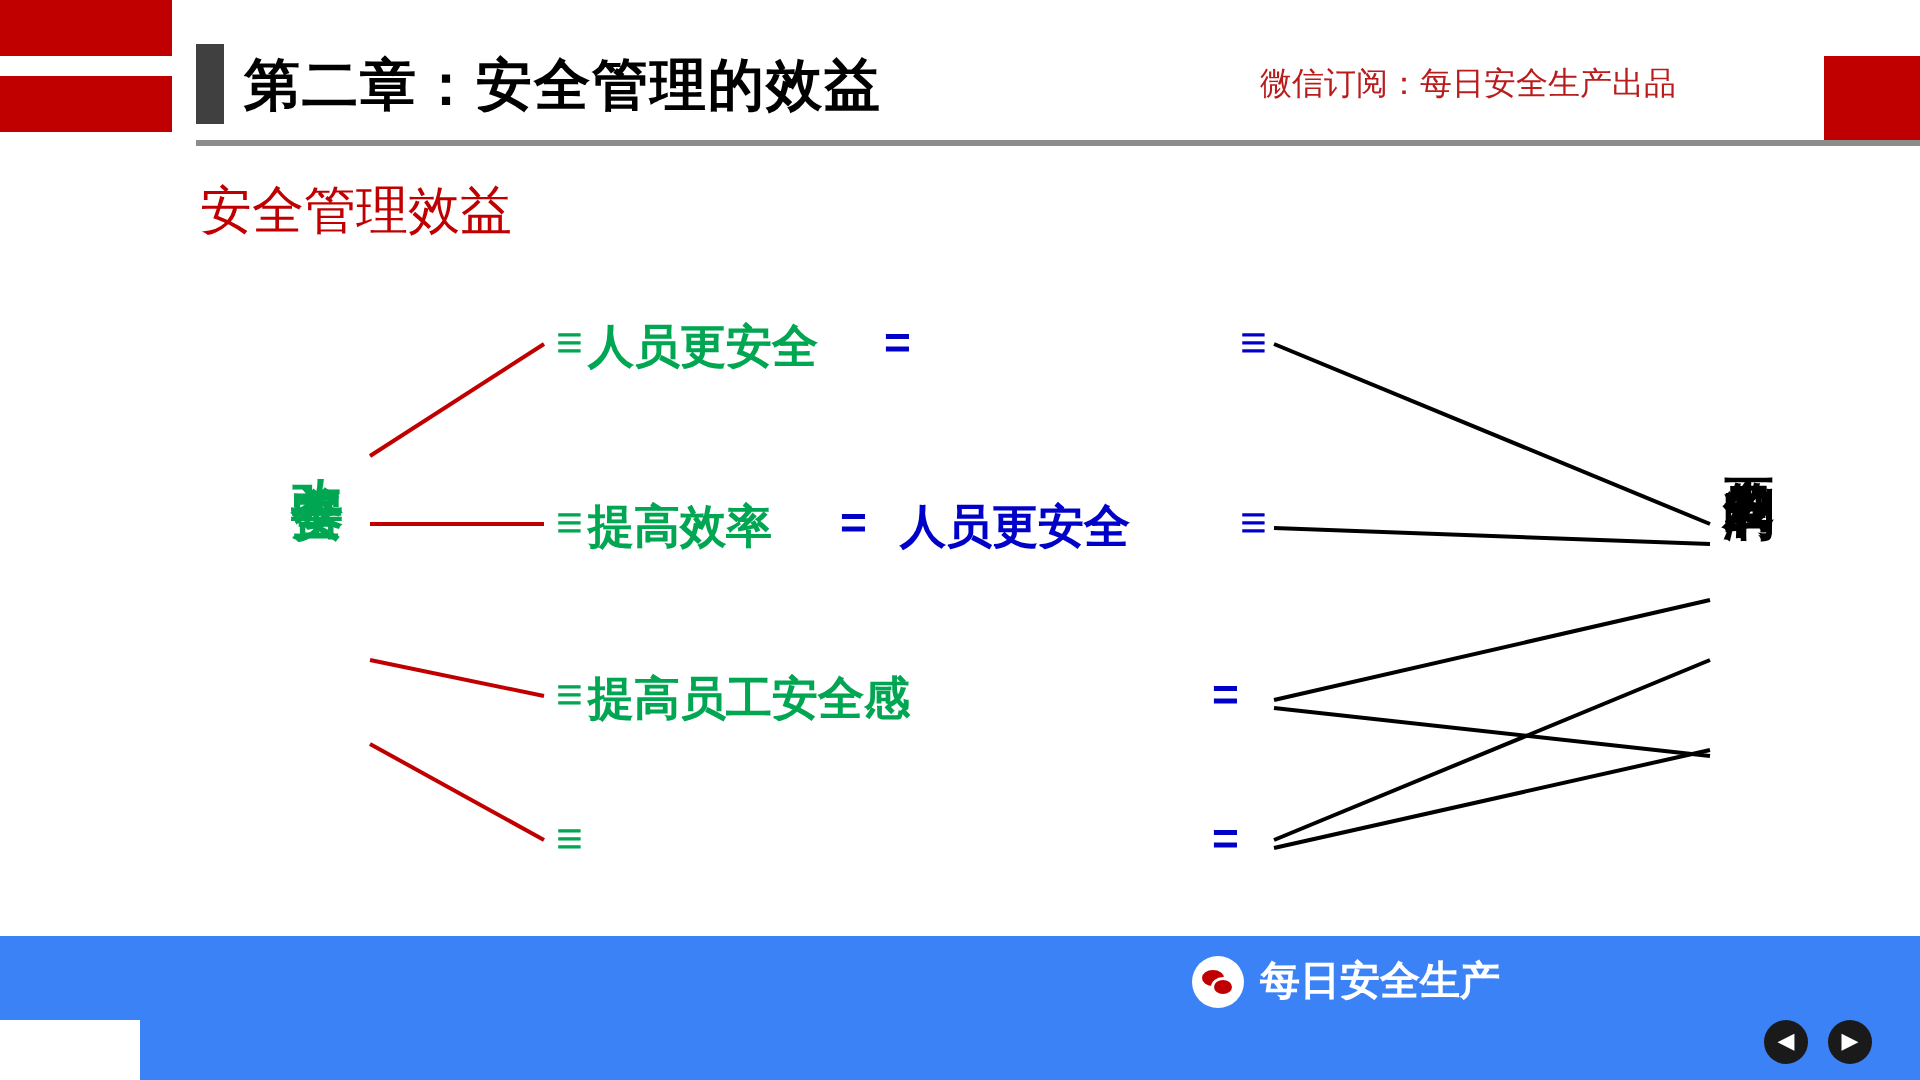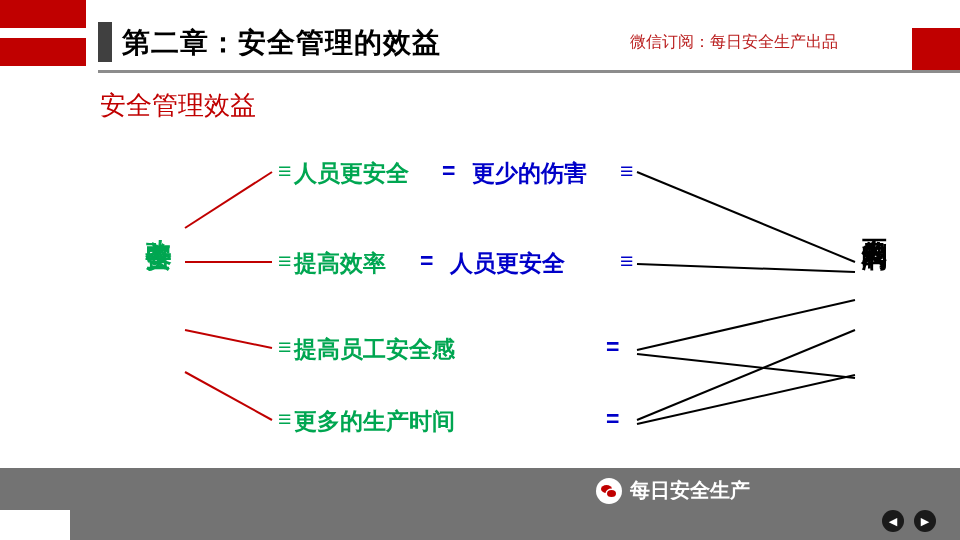--- a/index.html
+++ b/index.html
@@ -120,21 +120,21 @@
     left: 0; top: 0;
     width: 960px; height: 540px;
     pointer-events: none;
   }
 
   
   .bottom-bar {
     position: absolute;
     left: 0; bottom: 0;
     width: 960px; height: 72px;
-    background: #737373;
+    background: #3b82f6;
   }
   .bottom-white-notch {
     position: absolute;
     left: 0; bottom: 0;
     width: 70px; height: 30px;
     background: #ffffff;
   }
   .wechat-badge {
     position: absolute;
     right: 210px; bottom: 36px;
@@ -217,35 +217,33 @@
     <line x1="637" y1="420" x2="855" y2="330" stroke="#000000" stroke-width="2"></line>
     <line x1="637" y1="424" x2="855" y2="375" stroke="#000000" stroke-width="2"></line>
     <line x1="637" y1="354" x2="855" y2="378" stroke="#000000" stroke-width="2"></line>
   </svg>
 
   <div class="vertical left-vertical" style="left:146px; top:218px;">改善安全</div>
 
   <div class="node node-green" style="left:278px; top:158px;">≡</div>
   <div class="node node-green" style="left:294px; top:158px;">人员更安全</div>
   <div class="node eq-blue" style="left:442px; top:158px;">=</div>
-  <div class="node node-blue" style="left:472px; top:158px;">更少的伤害</div>
   <div class="node node-blue" style="left:620px; top:158px;">≡</div>
 
   <div class="node node-green" style="left:278px; top:248px;">≡</div>
   <div class="node node-green" style="left:294px; top:248px;">提高效率</div>
   <div class="node eq-blue" style="left:420px; top:248px;">=</div>
   <div class="node node-blue" style="left:450px; top:248px;">人员更安全</div>
   <div class="node node-blue" style="left:620px; top:248px;">≡</div>
 
   <div class="node node-green" style="left:278px; top:334px;">≡</div>
   <div class="node node-green" style="left:294px; top:334px;">提高员工安全感</div>
   <div class="node eq-blue" style="left:606px; top:334px;">=</div>
 
   <div class="node node-green" style="left:278px; top:406px;">≡</div>
-  <div class="node node-green" style="left:294px; top:406px;">更多的生产时间</div>
   <div class="node eq-blue" style="left:606px; top:406px;">=</div>
 
   <div class="vertical right-vertical" style="left:862px; top:218px;">更多的利润</div>
 
   <div class="bottom-bar">
     <div class="bottom-white-notch"></div>
     <div class="wechat-badge">
       <div class="wechat-icon"></div>
       <div class="wechat-text">每日安全生产</div>
     </div>

